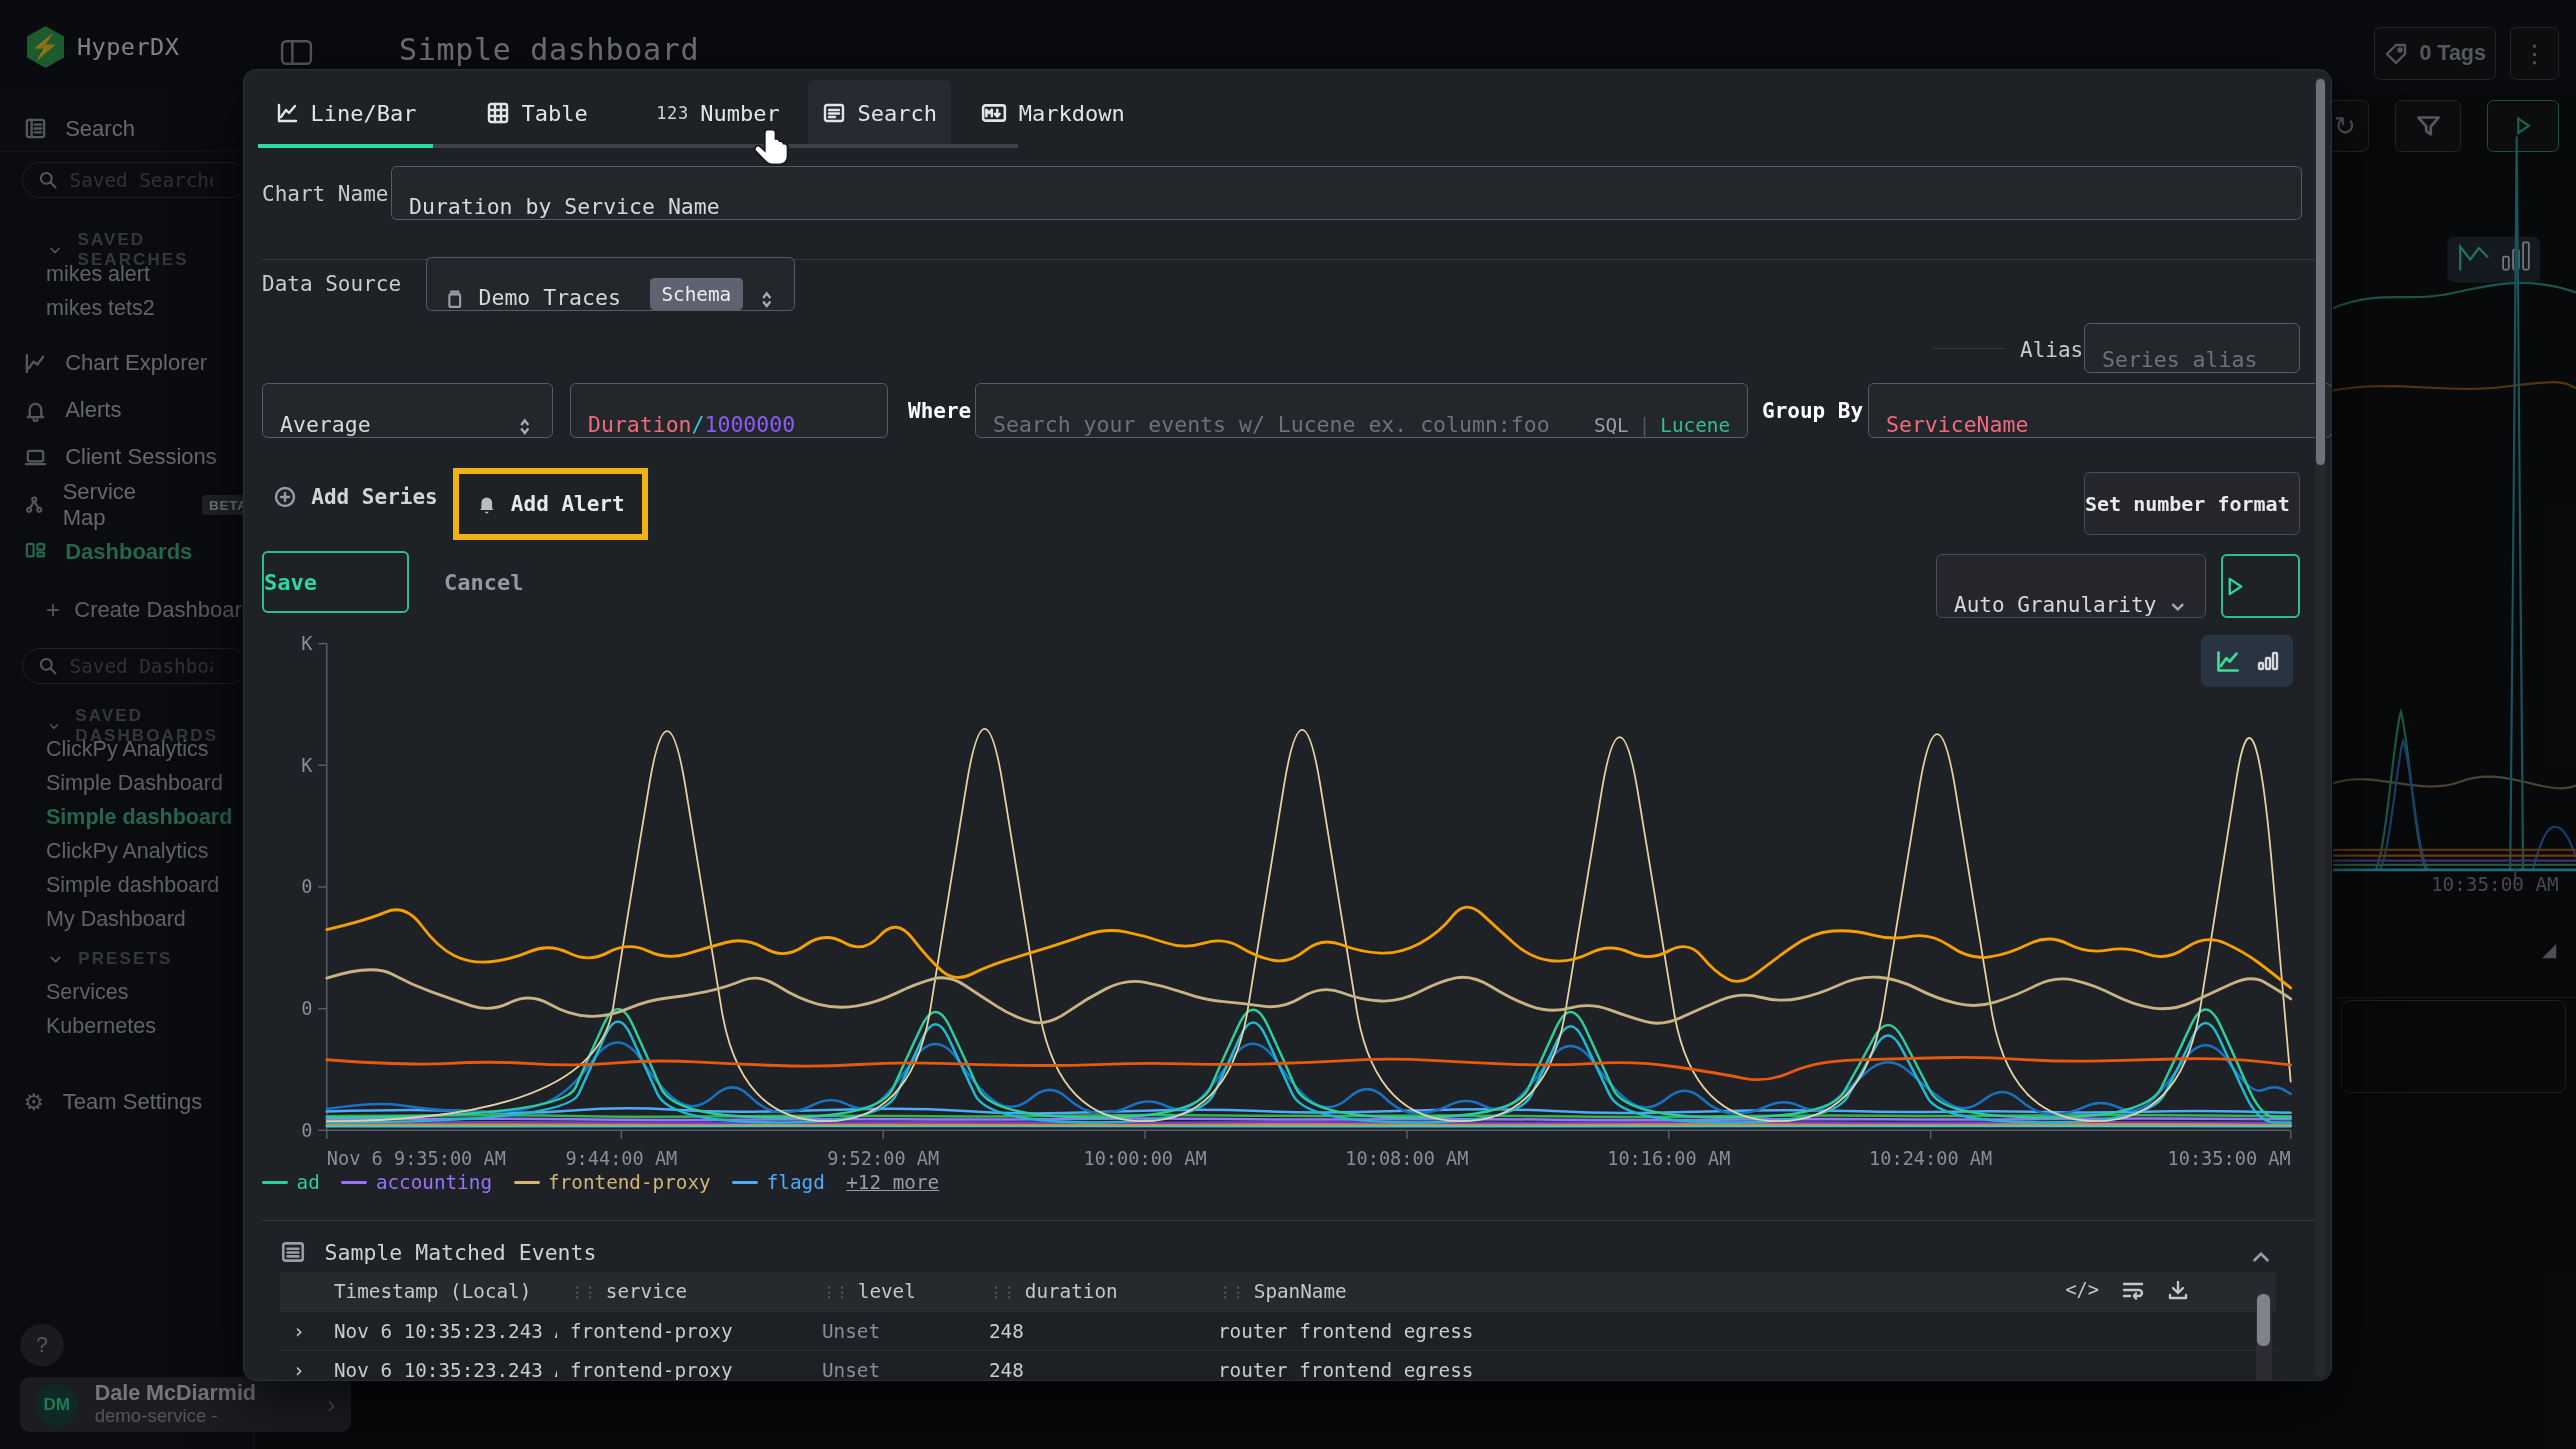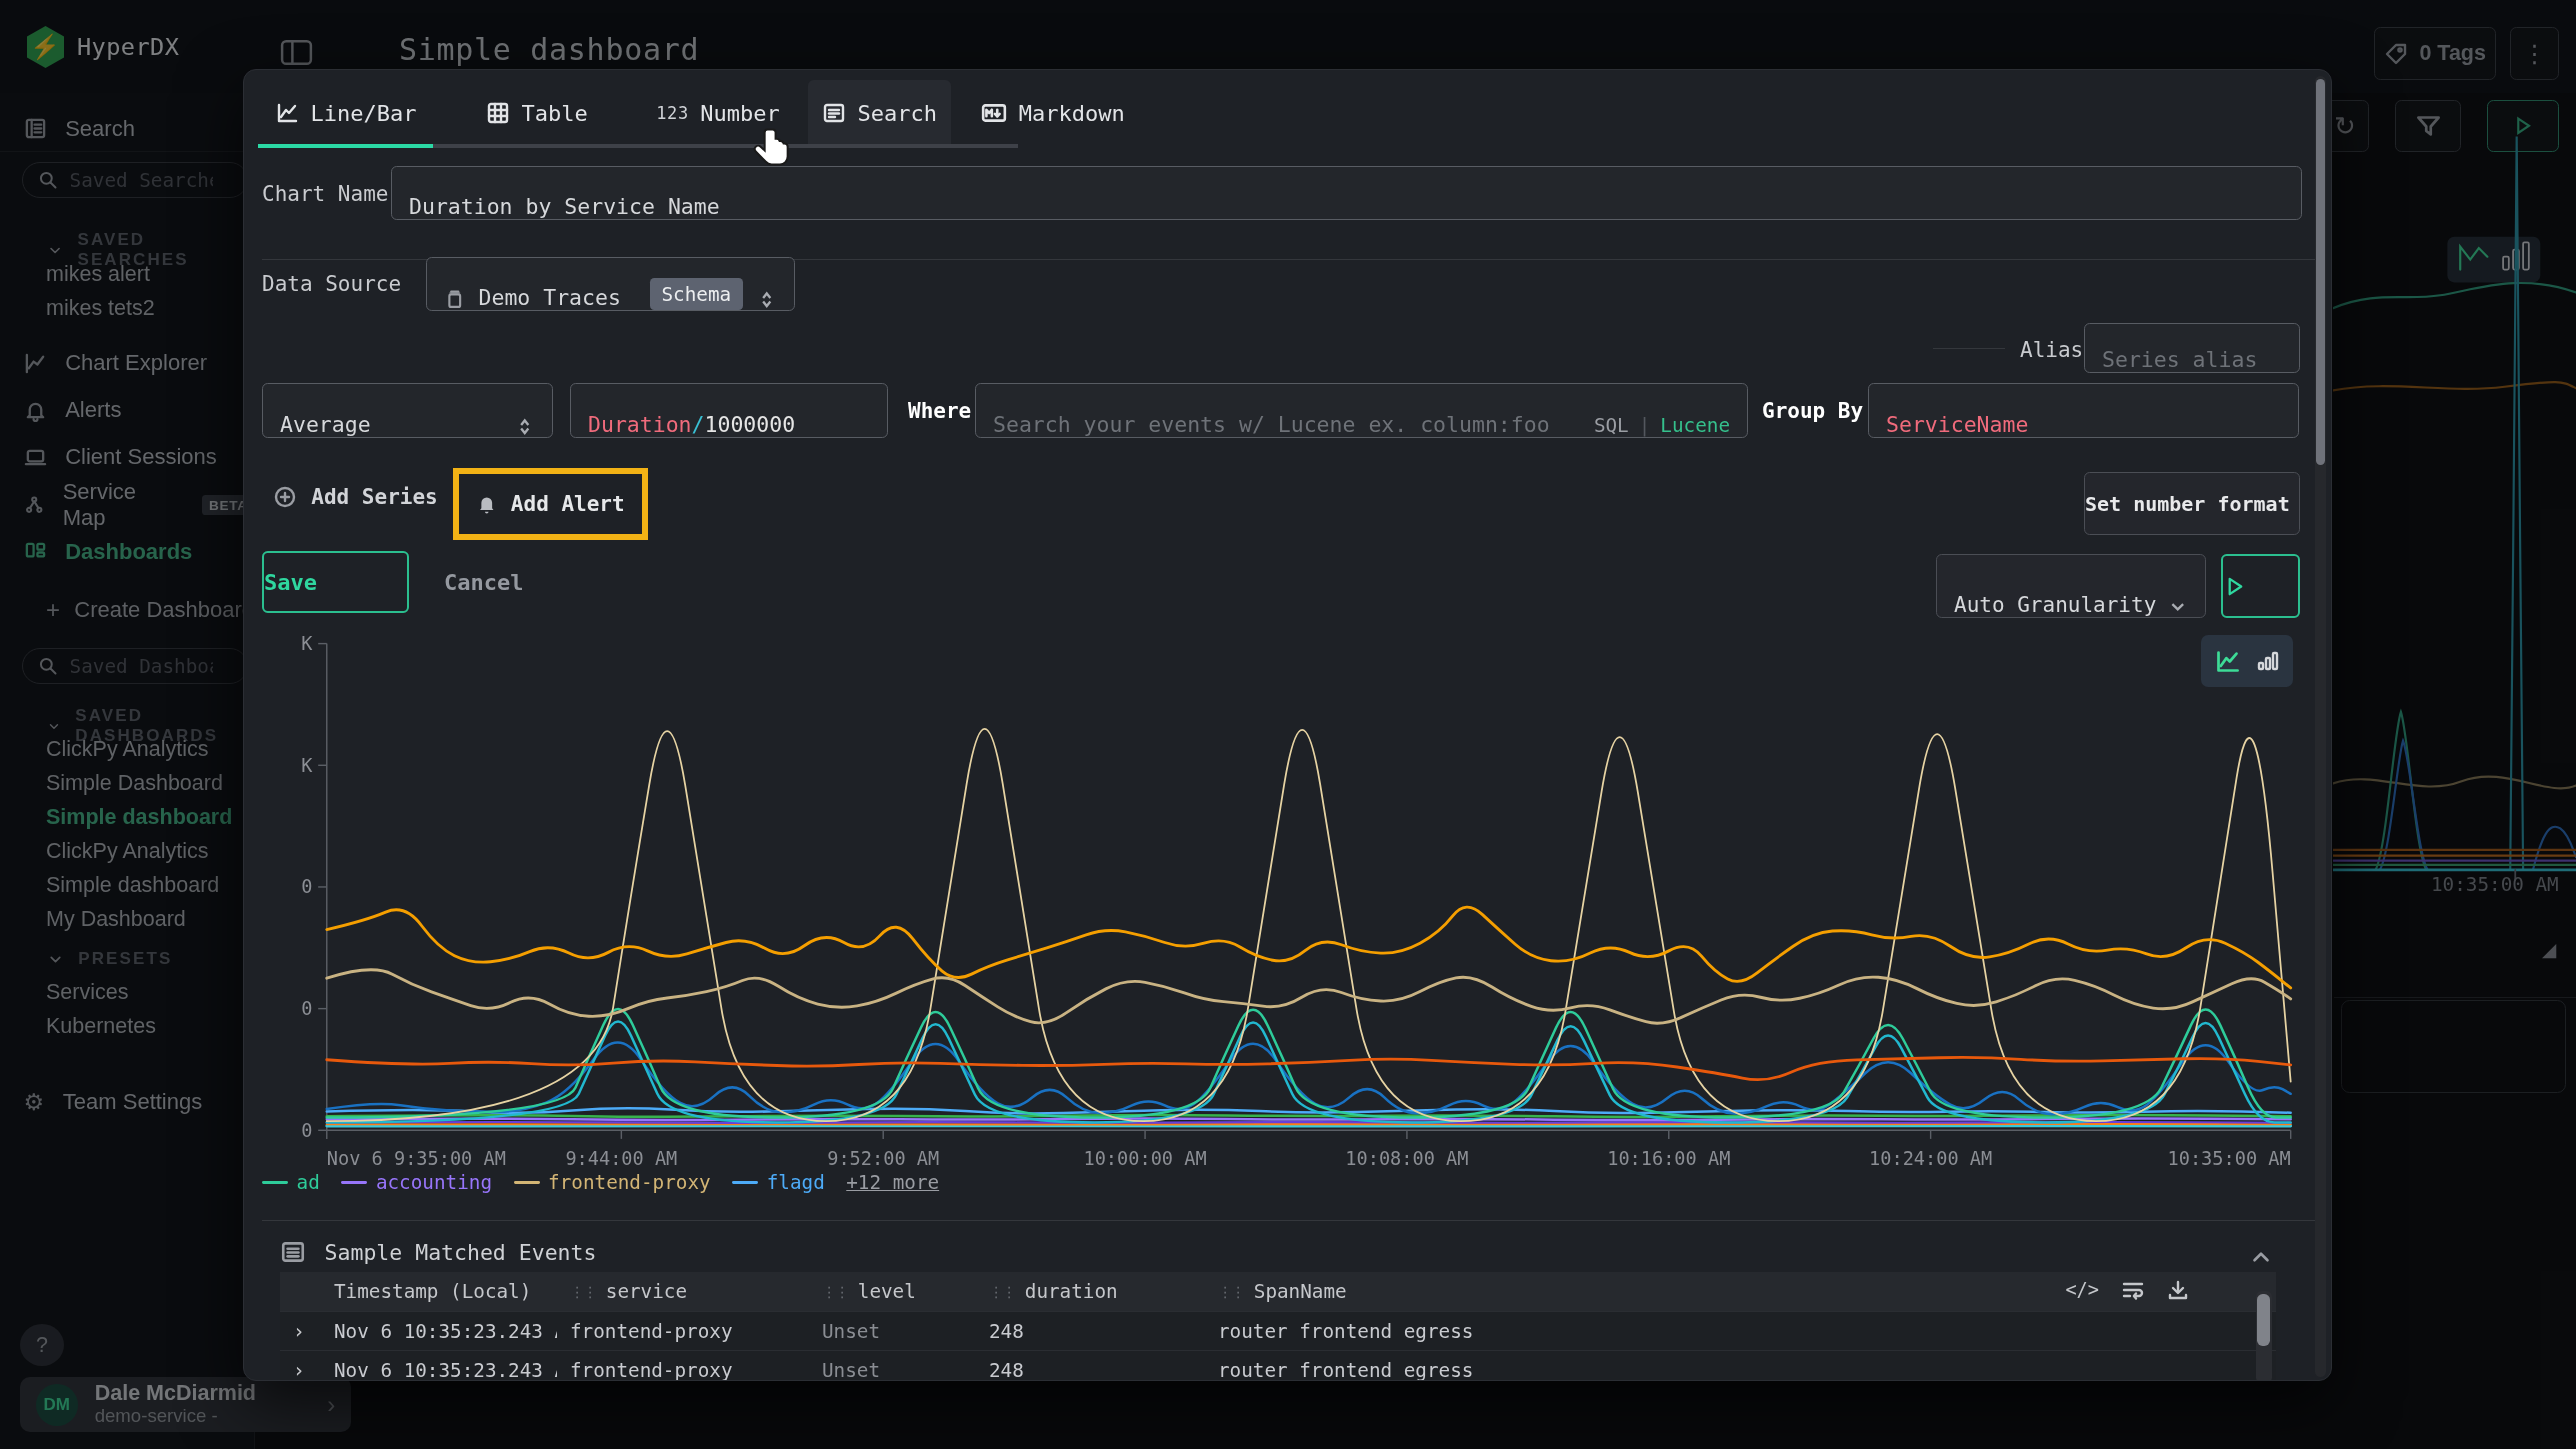--- a/index.html
+++ b/index.html
@@ -342,31 +342,31 @@
   <div class="inputbox" style="left:18px;top:313px;width:291px;height:55px">
     <span>Average</span>
     <svg class="chev" style="margin-left:auto" viewBox="0 0 24 24">
         <polyline points="8,10 12,5 16,10"></polyline>
         <polyline points="8,14 12,19 16,14"></polyline>
       </svg>
   </div>
   <div class="inputbox" style="left:326px;top:313px;width:318px;height:55px" id="field-tokens">
       <span style="color: rgb(240, 107, 124);">Duration</span>
       <span style="color: rgb(57, 192, 212);">/</span>
-      <span style="color: #e5e5e5;">1000000</span>
+      <span style="color: #8b5cf6;">1000000</span>
     </div>
   <div class="field-label" style="left:664px;top:329px;font-weight:bold;color:#ffffff">Where</div>
   <div class="inputbox" style="left:731px;top:313px;width:773px;height:55px">
     <input placeholder="Search your events w/ Lucene ex. column:foo" style="">
     <span class="mono" style="color:#9b9ea4;font-size:19.3px">SQL</span>
     <span class="mono" style="color:#53575e;font-size:19.3px;margin:0 10px">|</span>
     <span class="mono" style="color:#35c08c;font-size:19.3px">Lucene</span>
   </div>
   <div class="field-label" style="left:1518px;top:329px;font-weight:bold;color:#ffffff">Group By</div>
-  <div class="inputbox" style="left:1624px;top:313px;width:431px;height:55px">
+  <div class="inputbox" style="left:1624px;top:313px;width:464px;height:55px">
     <span style="color:#f06b7c">ServiceName</span>
   </div>
 
   <div class="abs" style="left:29px;top:415px;display:flex;align-items:center;gap:14.3px">
     <svg class="icon" width="24" height="24" viewBox="0 0 24 24">
         <circle cx="12" cy="12" r="9"></circle>
         <line x1="12" y1="8" x2="12" y2="16"></line>
         <line x1="8" y1="12" x2="16" y2="12"></line>
       </svg>
     <span class="mono" style="font-size:21px;font-weight:bold;color:#d2d4d8">Add Series</span>

